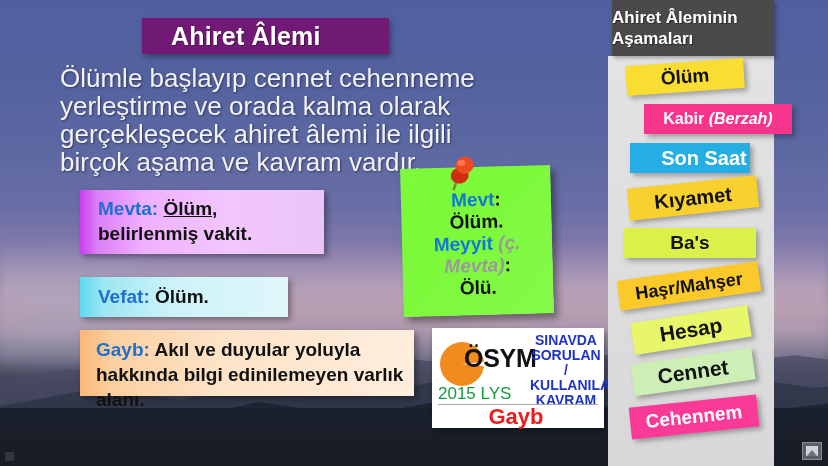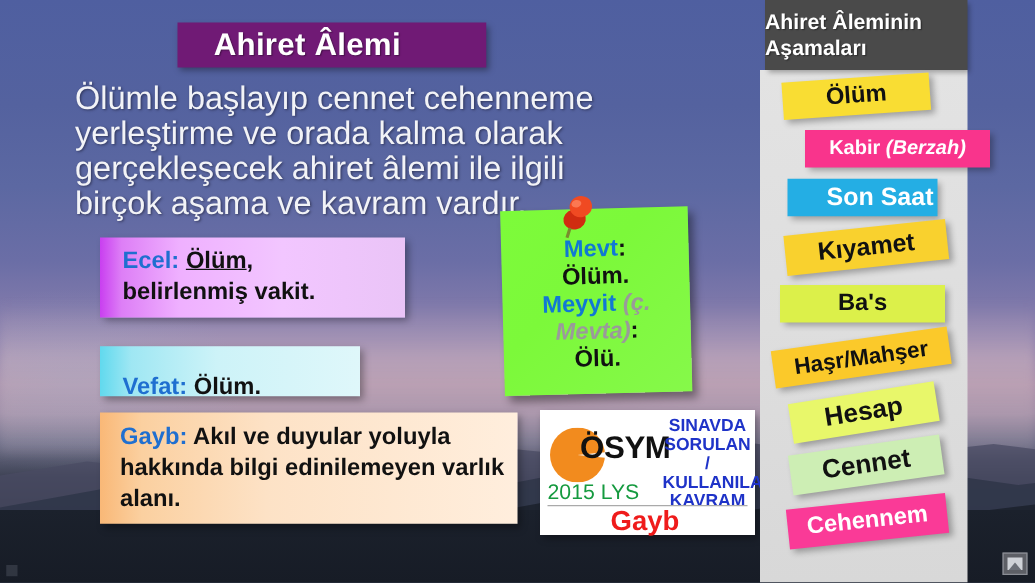--- a/index.html
+++ b/index.html
@@ -93,24 +93,24 @@
   .defbox .key{color:#1f6fd0;}
   .defbox .u{text-decoration:underline;color:#111;}
 
   #box-ecel{
     left:80px;top:190px;width:244px;height:64px;
     background:linear-gradient(90deg,#c93ff0 0%,#dd7ef6 7%,#efb0ff 26%,#f2c6ff 60%,#eac4f7 100%);
   }
   #box-vefat{
     left:80px;top:277px;width:208px;height:40px;
     background:linear-gradient(90deg,#61d9ee 0%,#9fe7f3 12%,#cdf3f8 45%,#dff7fa 100%);
-    padding-top:20px;
+    padding-top:7px;
   }
   #box-gayb{
-    left:80px;top:330px;width:334px;height:89px;
+    left:80px;top:330px;width:334px;height:66px;
     background:linear-gradient(90deg,#f9b877 0%,#fbd0a0 10%,#fde2c6 40%,#ffeedd 100%);
     padding:7px 10px 16px 16px;
   }
 
   
   #green-note{
     position:absolute;left:402px;top:167px;width:150px;height:148px;
     background:linear-gradient(135deg,#7dfb3a 0%,#7cf93a 40%,#86f94a 100%);
     box-shadow:4px 5px 7px rgba(0,0,0,.4);
     transform:rotate(-1.5deg);
@@ -213,21 +213,21 @@
   <div class="ridge ridge-near"></div>
   <div class="bg-bottom"></div>
 
   <div id="title-banner">
     <span>Ahiret Âlemi</span>
   </div>
 
   <div id="intro">Ölümle başlayıp cennet cehenneme yerleştirme ve orada kalma olarak gerçekleşecek ahiret âlemi ile ilgili birçok aşama ve kavram vardır.</div>
 
   <div class="defbox" id="box-ecel">
-    <span class="key">Ecel:</span>
+    <span class="key">Mevta:</span>
     <span class="u">Ölüm</span><span>,</span><br>
     <span>belirlenmiş vakit.</span>
   </div>
 
   <div class="defbox" id="box-vefat">
     <span class="key">Vefat:</span>
     <span>Ölüm.</span>
   </div>
 
   <div class="defbox" id="box-gayb">

